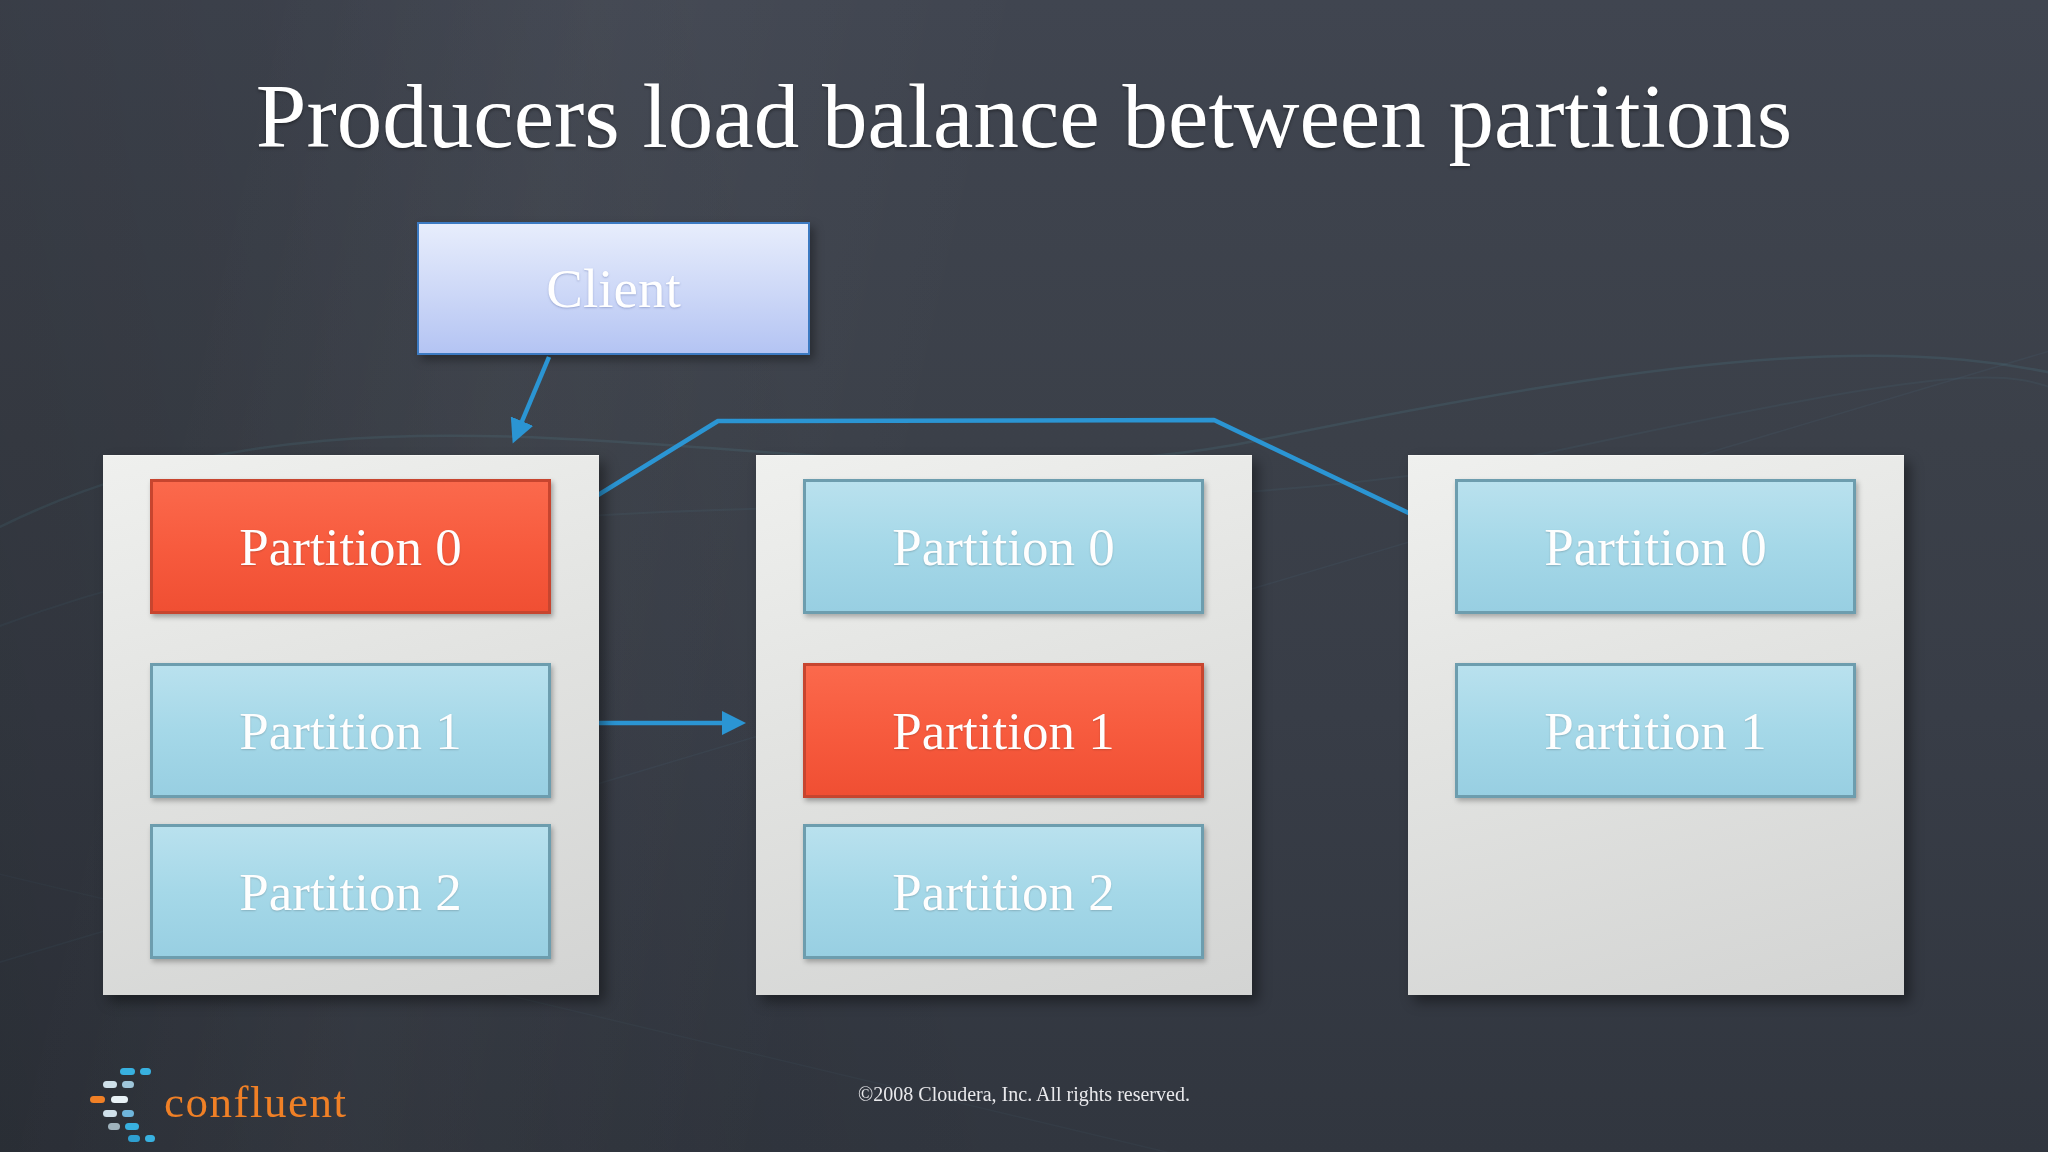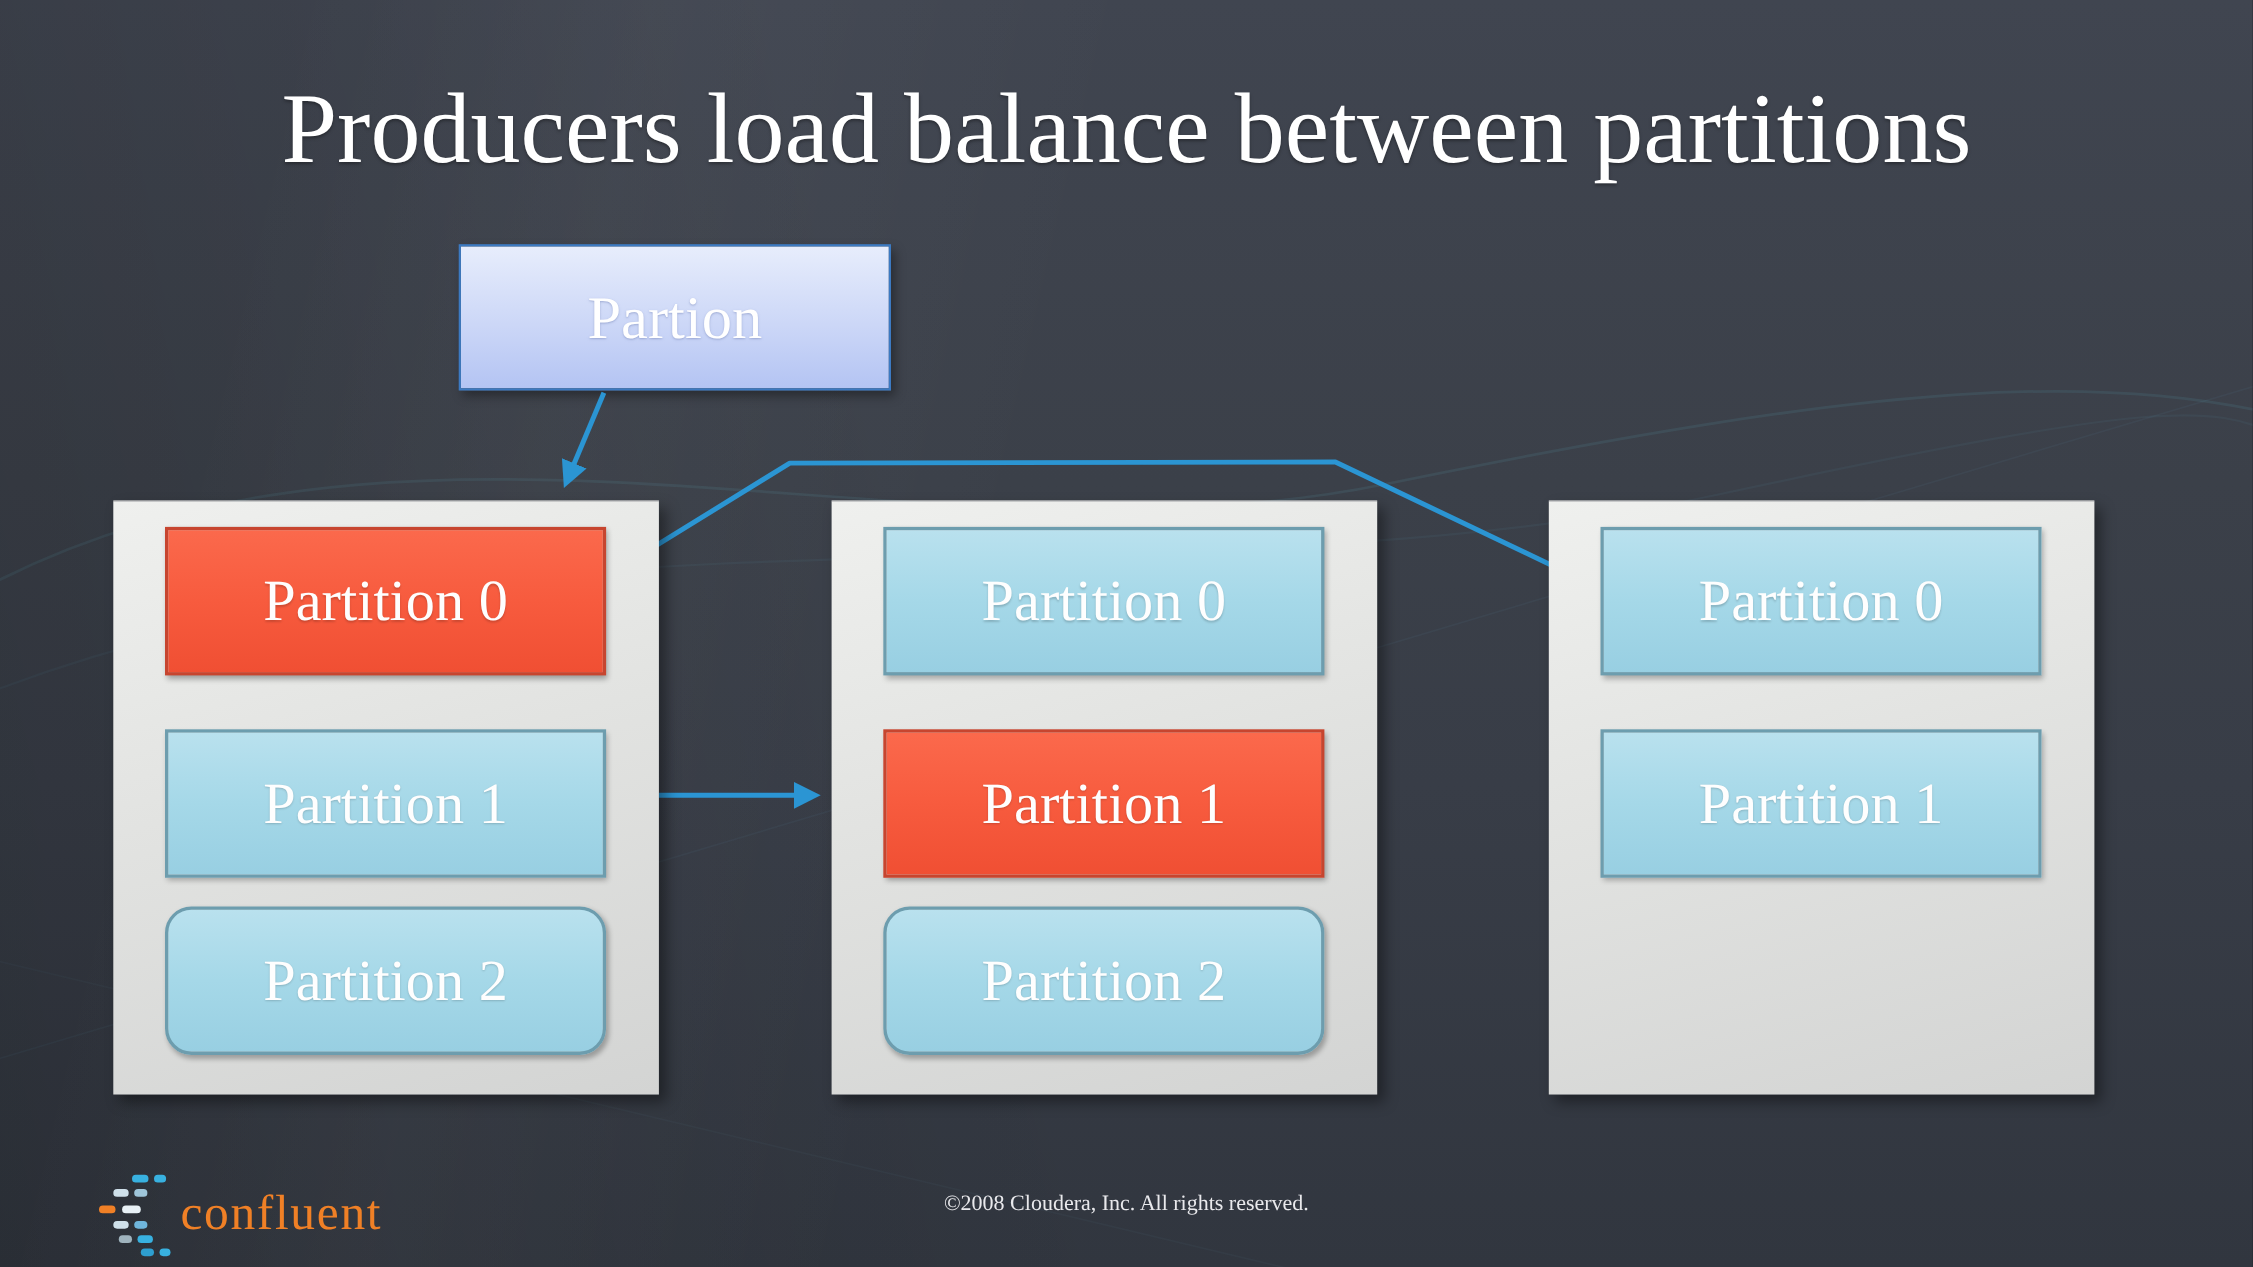--- a/index.html
+++ b/index.html
@@ -51,21 +51,21 @@
 
   .partition{
     position:absolute;left:47px;width:401px;height:135px;
     display:flex;align-items:center;justify-content:center;
     color:#fefefe;font-size:53px;
     box-sizing:border-box;
     text-shadow:0 1px 2px rgba(0,0,0,0.18);
   }
   .pos-0{top:23px;justify-content:center;}
   .pos-1{top:207px;}
-  .pos-2{top:368px;border-radius:24px;}
+  .pos-2{top:368px;}
   .partition[data-state="replica"]{
     background:linear-gradient(180deg,#b9e1ee 0%,#a5d8e8 50%,#98cfe2 100%);
     border:3px solid #6d9dae;
     box-shadow:2px 3px 5px rgba(0,0,0,0.28);
   }
   .partition[data-state="leader"]{
     background:linear-gradient(180deg,#fb694c 0%,#f75b3e 50%,#f04f33 100%);
     border:3px solid #c7452f;
     box-shadow:2px 3px 5px rgba(0,0,0,0.32);
   }
@@ -97,21 +97,21 @@
     <path d="M -60 560 C 350 310, 820 530, 1260 440 S 1920 330, 2120 390" fill="none" stroke="rgba(95,195,220,0.10)" stroke-width="2.5"></path>
     <path d="M -60 650 C 450 430, 1050 560, 1560 450 S 2000 380, 2120 410" fill="none" stroke="rgba(95,195,220,0.06)" stroke-width="2"></path>
     <path d="M -60 980 L 2120 330" fill="none" stroke="rgba(120,200,230,0.05)" stroke-width="1.5"></path>
     <path d="M -60 860 L 1200 1160" fill="none" stroke="rgba(120,200,230,0.04)" stroke-width="1.5"></path>
   </svg>
   <div class="sheen"></div>
 
   <div class="title">Producers load balance between partitions</div>
 
   <div class="client-box">
-    <span>Partion</span>
+    <span>Client</span>
   </div>
 
   <svg class="arrows" viewBox="0 0 2048 1152" aria-hidden="true">
     <defs>
       <marker id="arrowhead" viewBox="0 0 10 10" refX="7.5" refY="5" markerWidth="5.4" markerHeight="5.4" orient="auto-start-reverse">
         <path d="M 0 0 L 10 5 L 0 10 z" fill="#2b95d3"></path>
       </marker>
     </defs>
     <path d="M 549 357 L 515 438" fill="none" stroke="#2b95d3" stroke-width="4.5" marker-end="url(#arrowhead)"></path>
     <path d="M 530 537 L 718 421 L 1214 420 L 1438 527" fill="none" stroke="#2b95d3" stroke-width="4.5" stroke-linejoin="round" marker-end="url(#arrowhead)"></path>

